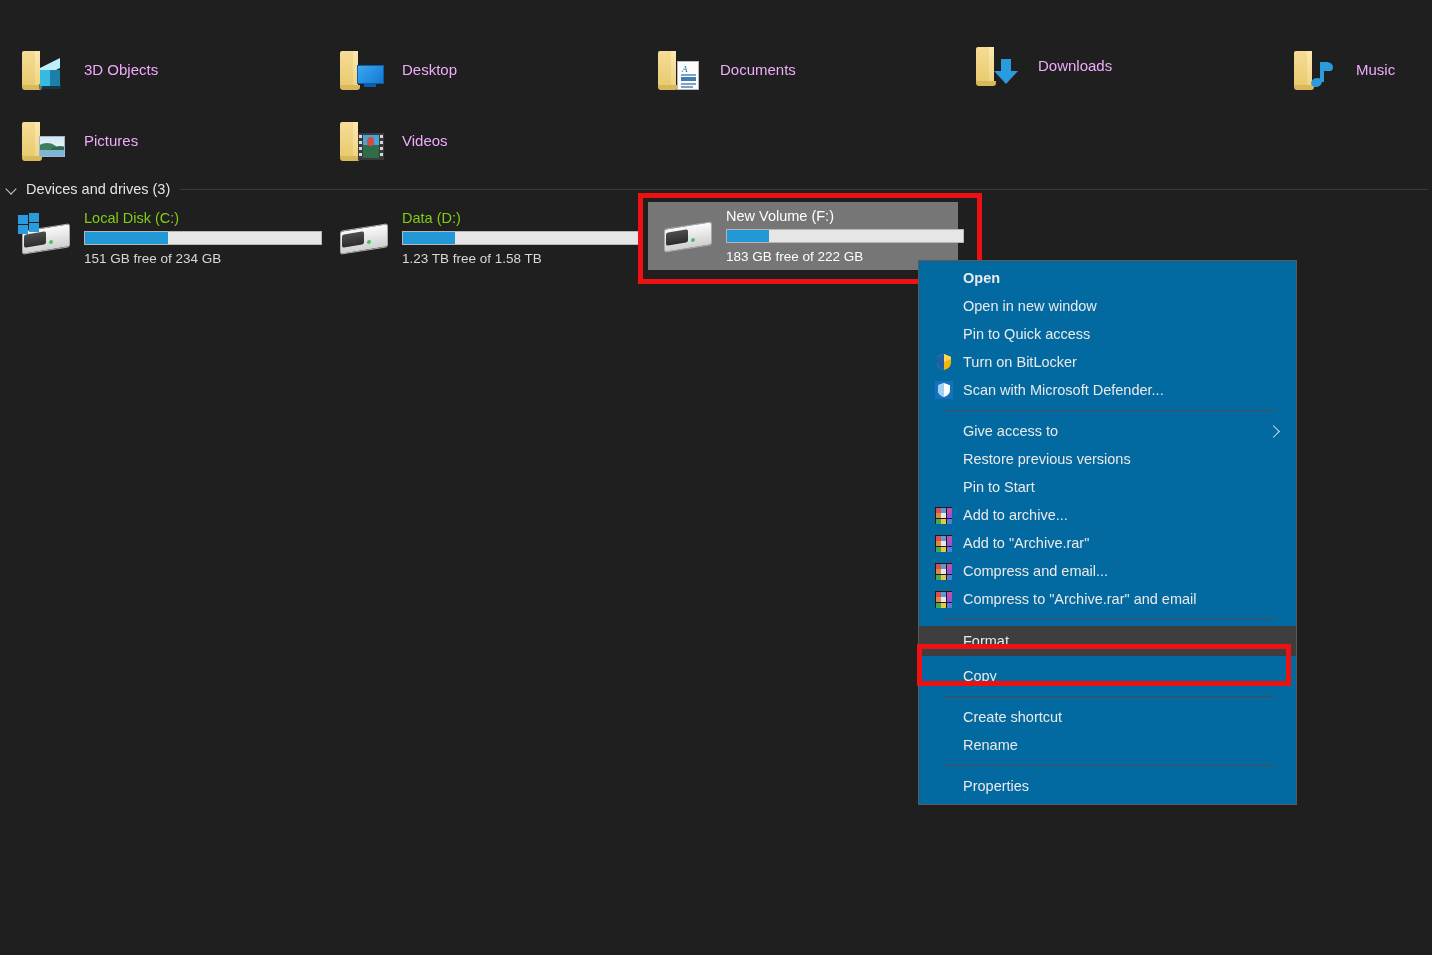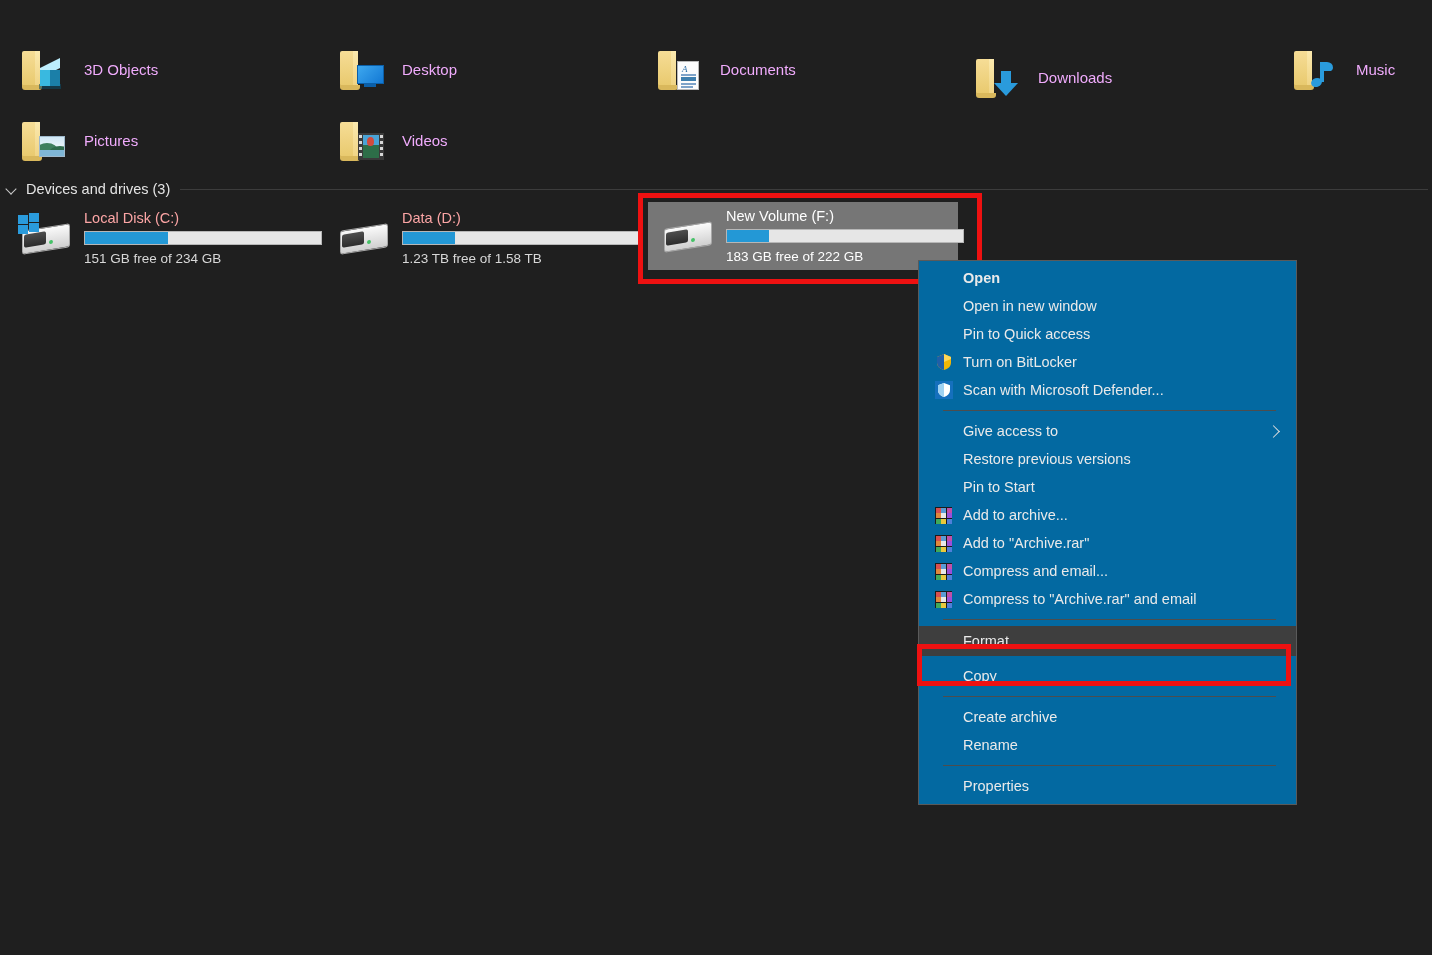--- a/index.html
+++ b/index.html
@@ -119,21 +119,21 @@
     border-radius: 2px; transform: skewY(-9deg);
   }
   .hdd-led { position:absolute; left:37px; top:27px; width:4px; height:4px;
     background:#46c268; border-radius:50%; transform: skewY(-9deg); }
   .win-badge { position: absolute; left: 6px; top: 0px; width: 24px; height: 22px; }
   .win-badge i {
     position: absolute; width: 10px; height: 9px; background: #2a9bdc; display:block;
   }
 
   .drive-info { flex: 1 1 auto; margin-left: 6px; }
-  .drive-name { color: #fca5a5; font-size: 14.5px; margin-bottom: 5px; white-space: nowrap; }
+  .drive-name { color: #84cc16; font-size: 14.5px; margin-bottom: 5px; white-space: nowrap; }
   .drive-bar { width: 238px; height: 14px; background: #e6e6e6; border: 1px solid #b7b7b7; }
   .drive-bar .fill { height: 100%; background: #2398d6; }
   .drive-free { color: #d8d8d8; font-size: 13.5px; margin-top: 6px; white-space: nowrap; }
   .selected .drive-name, .selected .drive-free { color: #ffffff; }
 
   
   .red-box { position: absolute; border: 5px solid #ee1111; pointer-events: none; }
 
   
   #ctx-menu {
@@ -208,21 +208,21 @@
           <span class="ln" style="top:12px;width:15px;"></span>
           <span class="doc-band" style="top:15px;"></span>
           <span class="ln" style="top:21px;width:15px;"></span>
           <span class="ln" style="top:24px;width:12px;"></span>
         </span>
       </span>
     </span>
     <span class="folder-label">Documents</span>
   </div>
 
-  <div class="folder-tile" style="left:972px; top:46px;">
+  <div class="folder-tile" style="left:972px; top:34px;">
     <span class="folder-ico">
       <span class="f-back"></span>
         <span class="f-front"></span>
         <span class="f-lip"></span>
       <span class="f-badge">
           <span class="dl-shaft"></span>
           <span class="dl-head"></span>
         </span>
     </span>
     <span class="folder-label">Downloads</span>
@@ -471,21 +471,21 @@
       <span class="mi-label">Format...</span>
     </div>
 
     <div class="mi" style="margin-top:6px;">
       <span class="mi-label">Copy</span>
     </div>
 
     <div class="msep"></div>
 
     <div class="mi">
-      <span class="mi-label">Create archive</span>
+      <span class="mi-label">Create shortcut</span>
     </div>
 
     <div class="mi">
       <span class="mi-label">Rename</span>
     </div>
 
     <div class="msep"></div>
 
     <div class="mi">
       <span class="mi-label">Properties</span>

